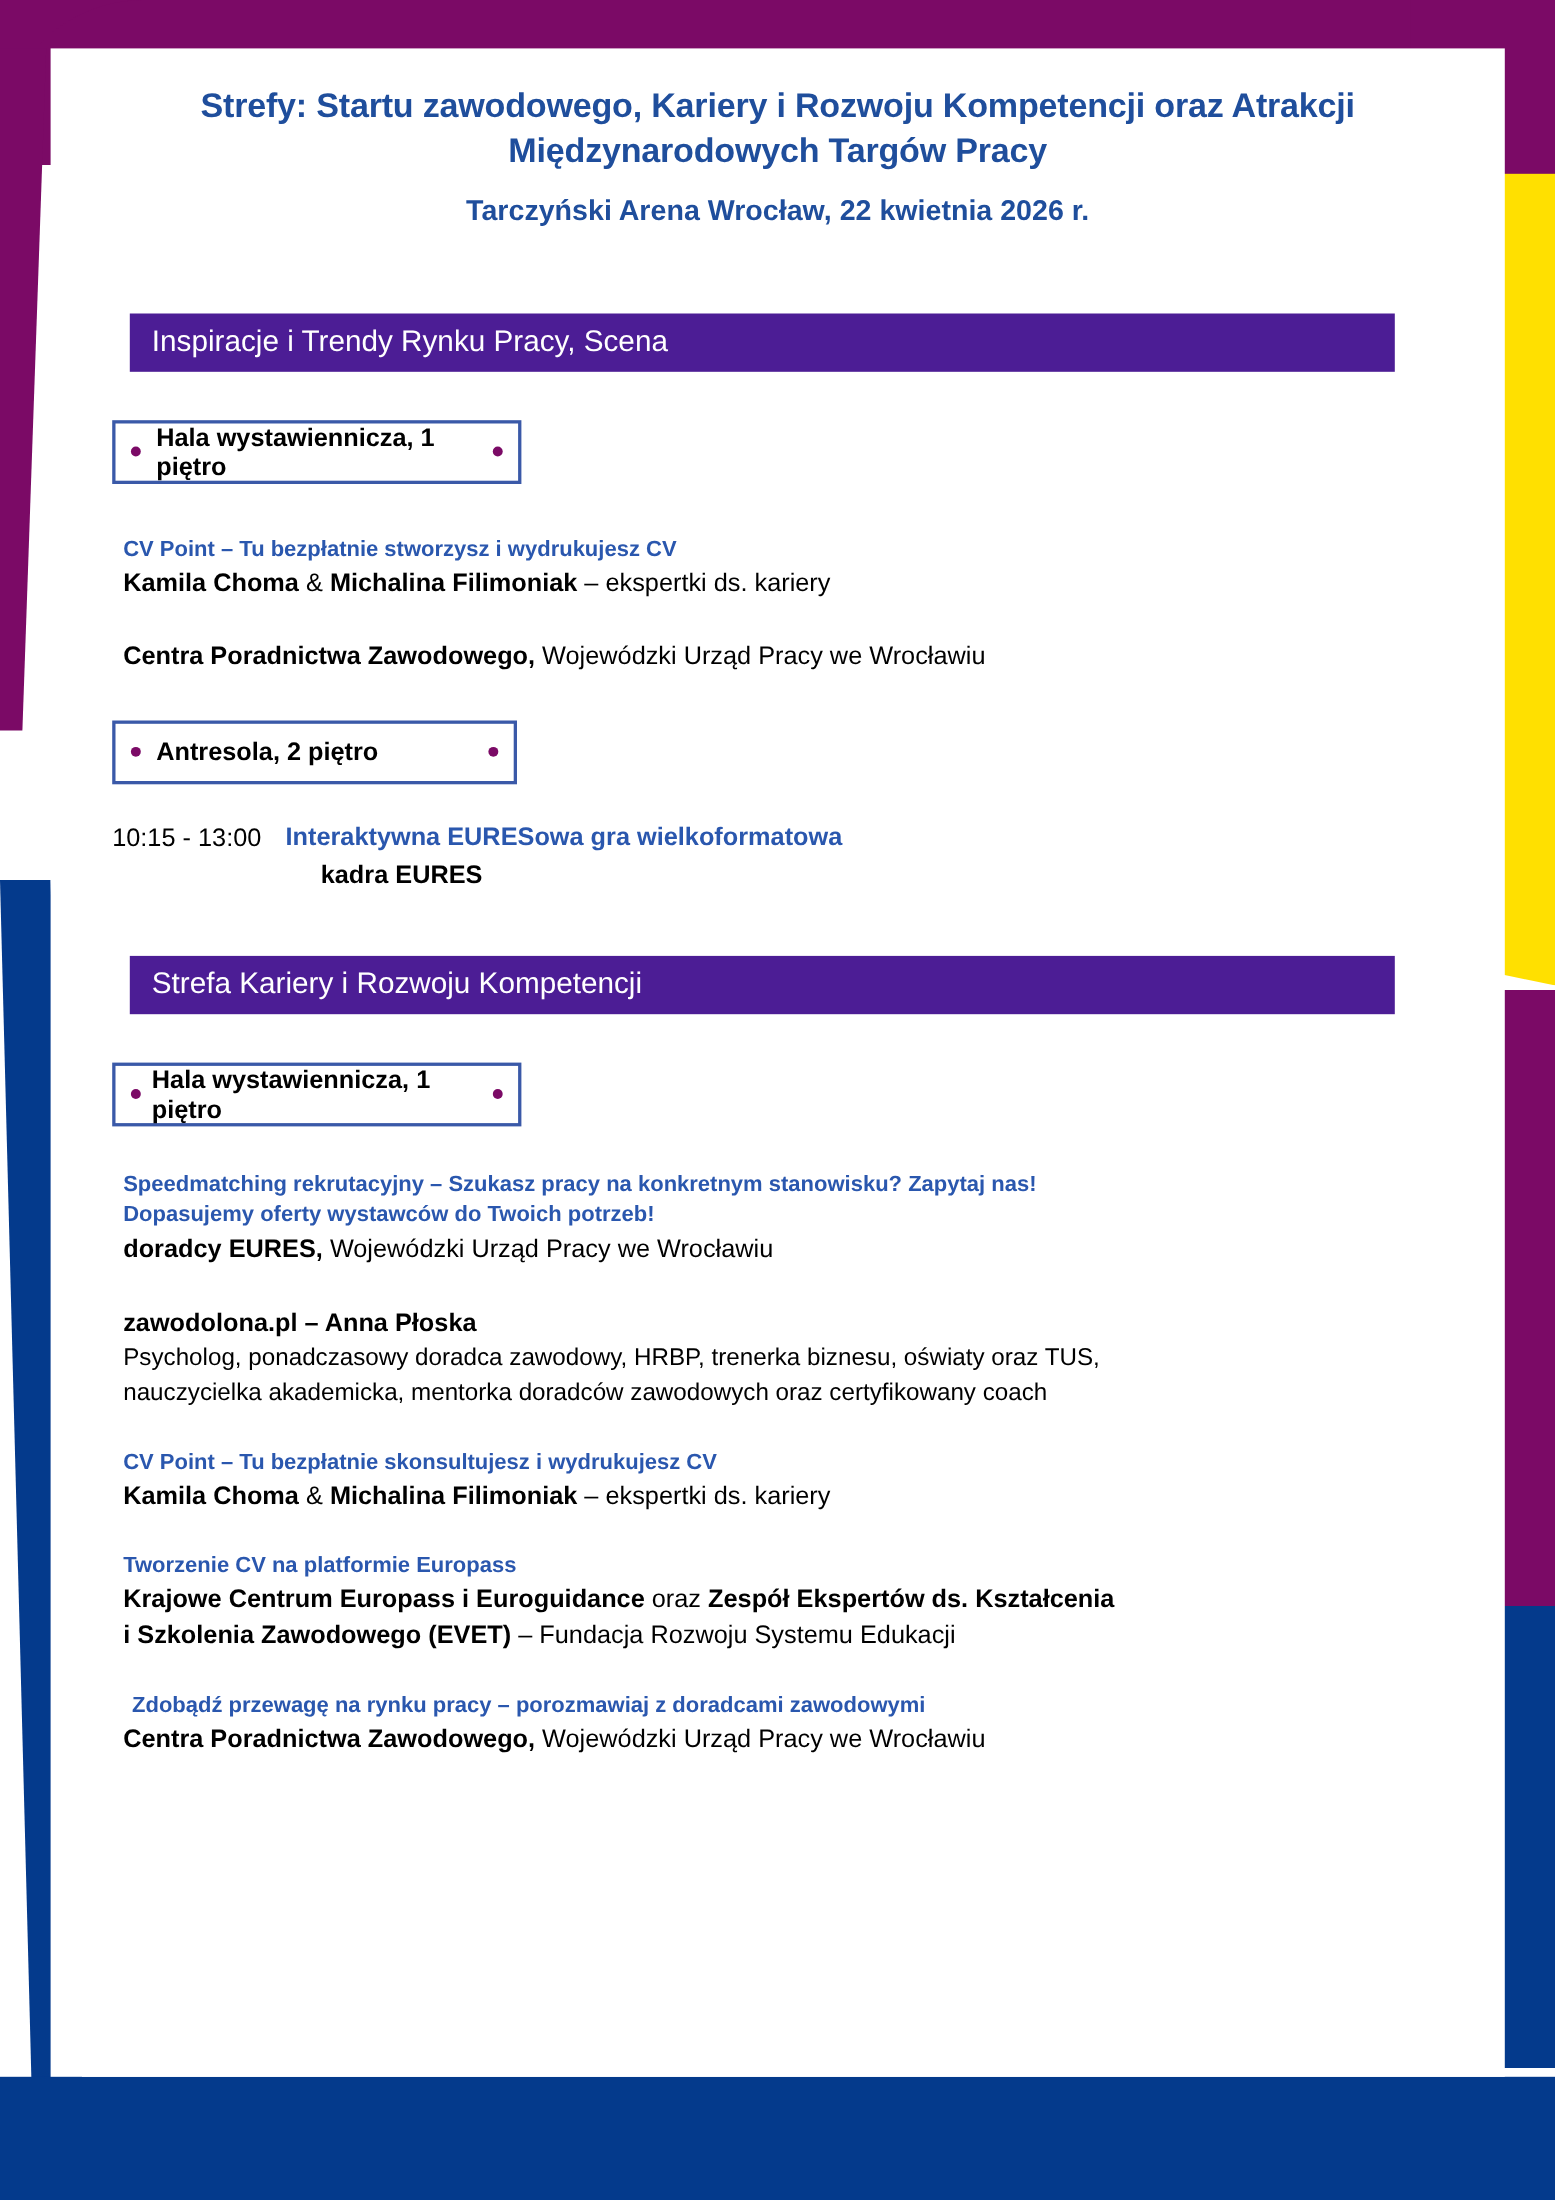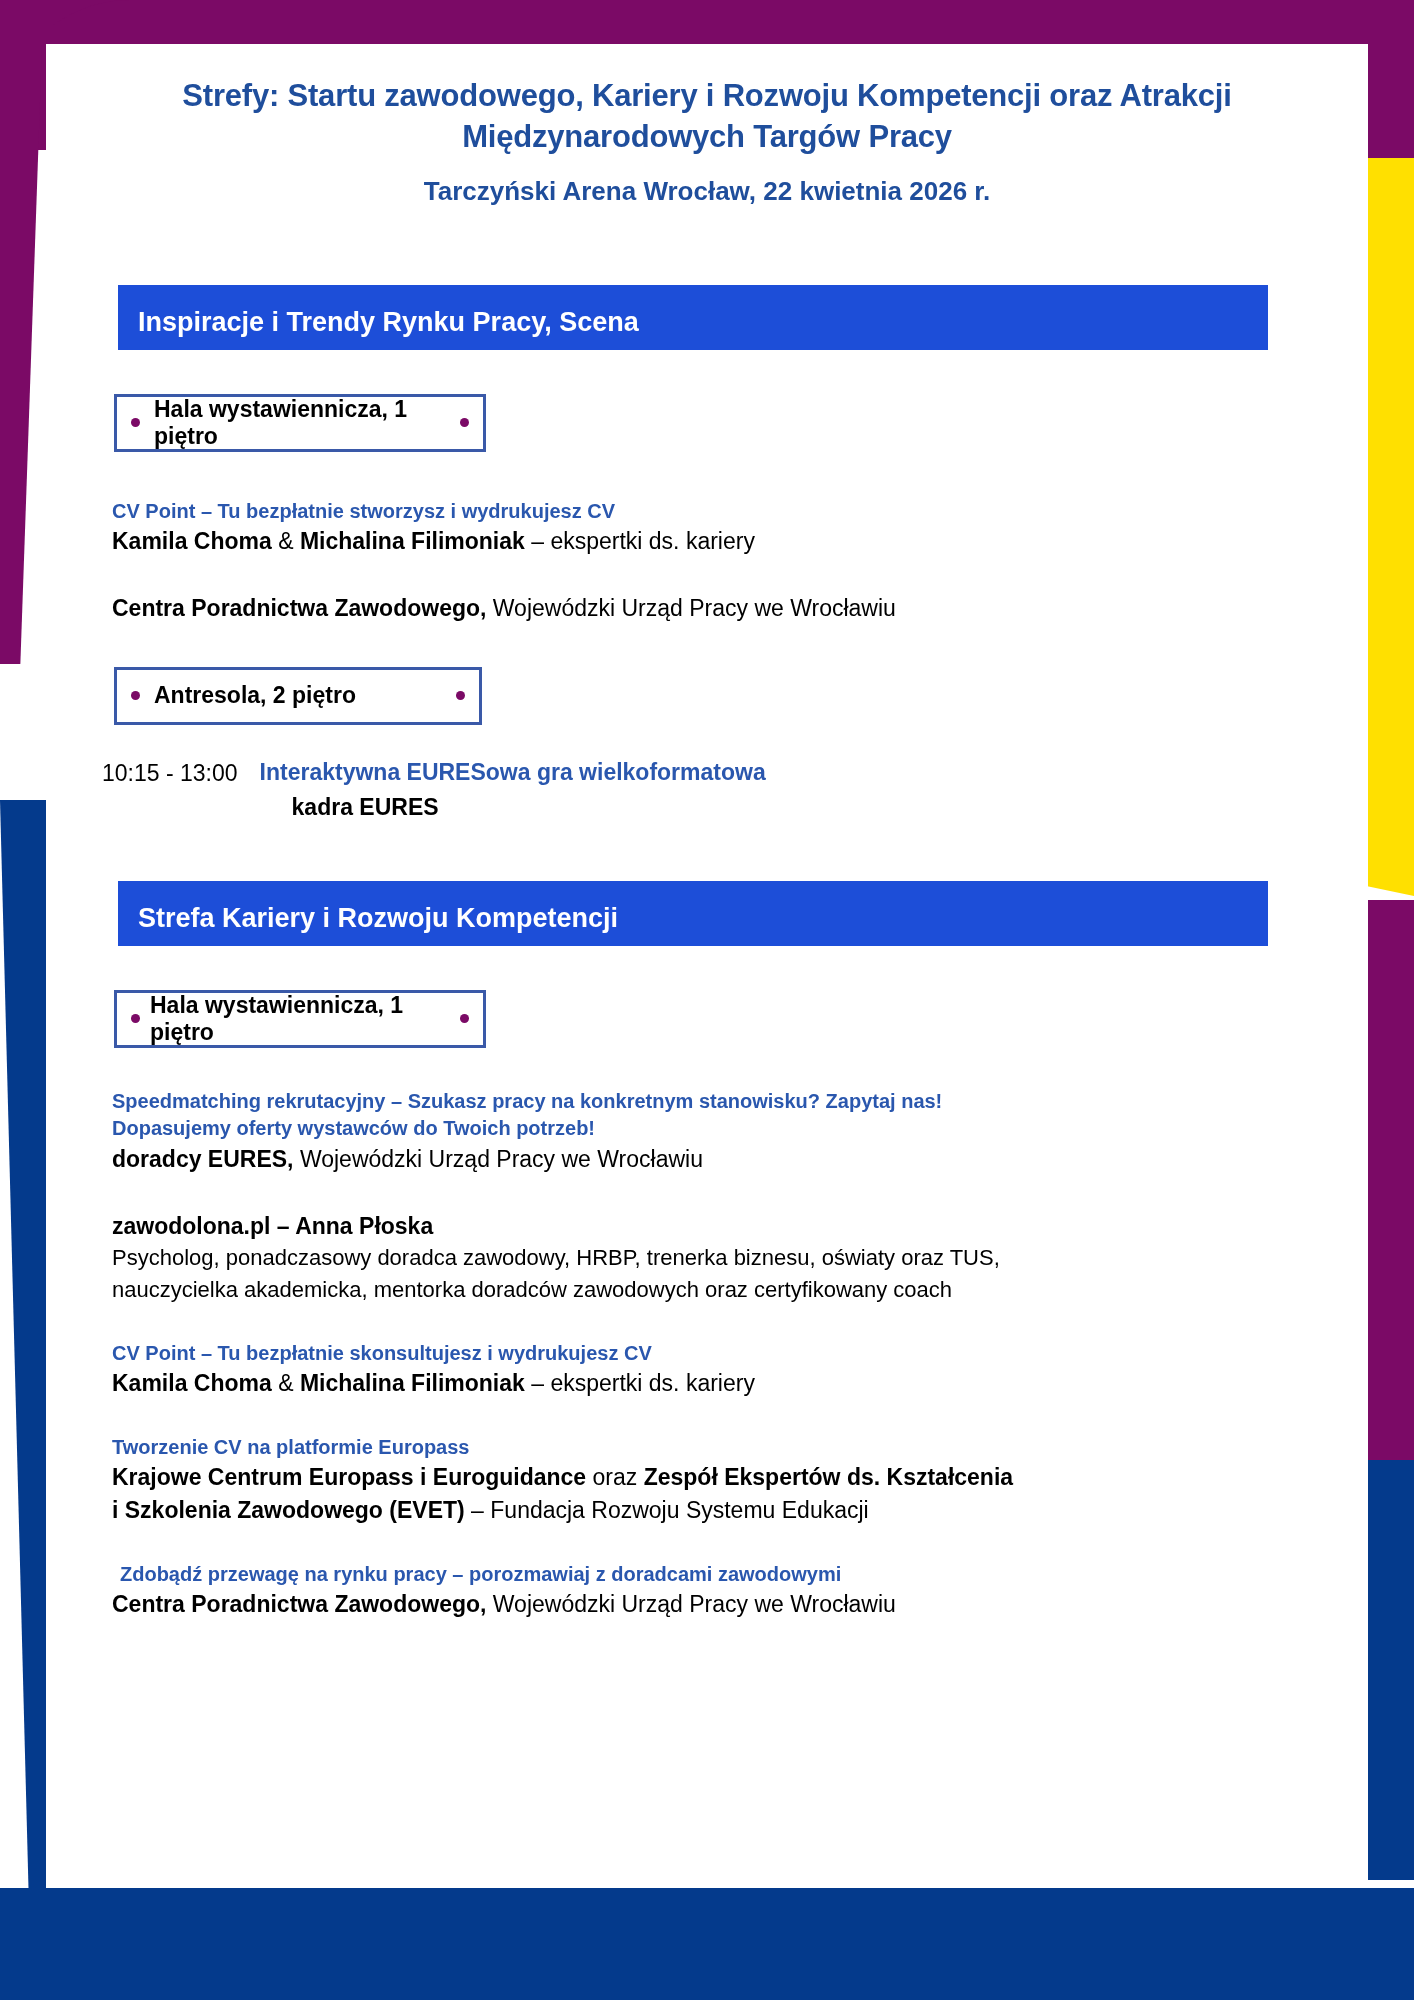--- a/index.html
+++ b/index.html
@@ -119,38 +119,38 @@
   }
   .title-venue {
     color: #1F4E9C;
     font-size: 26px;
     font-weight: bold;
     margin-top: 18px;
   }
 
   
   .section-bar {
-    background: #1d4ed8;
+    background: #4c1d95;
     color: #ffffff;
     font-size: 27px;
-    font-weight: bold;
-    padding: 22px 0 12px 20px;
+    font-weight: normal;
+    padding: 10px 0 12px 20px;
     margin: 0 56px 0 28px;
     box-sizing: border-box;
   }
   .section-bar.first { margin-top: 78px; }
   .section-bar.second { margin-top: 60px; }
 
   
   .loc-box {
     display: flex;
     align-items: center;
     border: 3px solid #3A59A8;
     box-sizing: border-box;
-    margin-left: 24px;
+    margin-left: 12px;
     height: 58px;
     padding: 0 14px;
     background: #ffffff;
   }
   .loc-box.w1 { width: 372px; }
   .loc-box.w2 { width: 368px; }
   .loc-box.w3 { width: 372px; }
   .loc-dot {
     width: 9px; height: 9px;
     border-radius: 50%;

